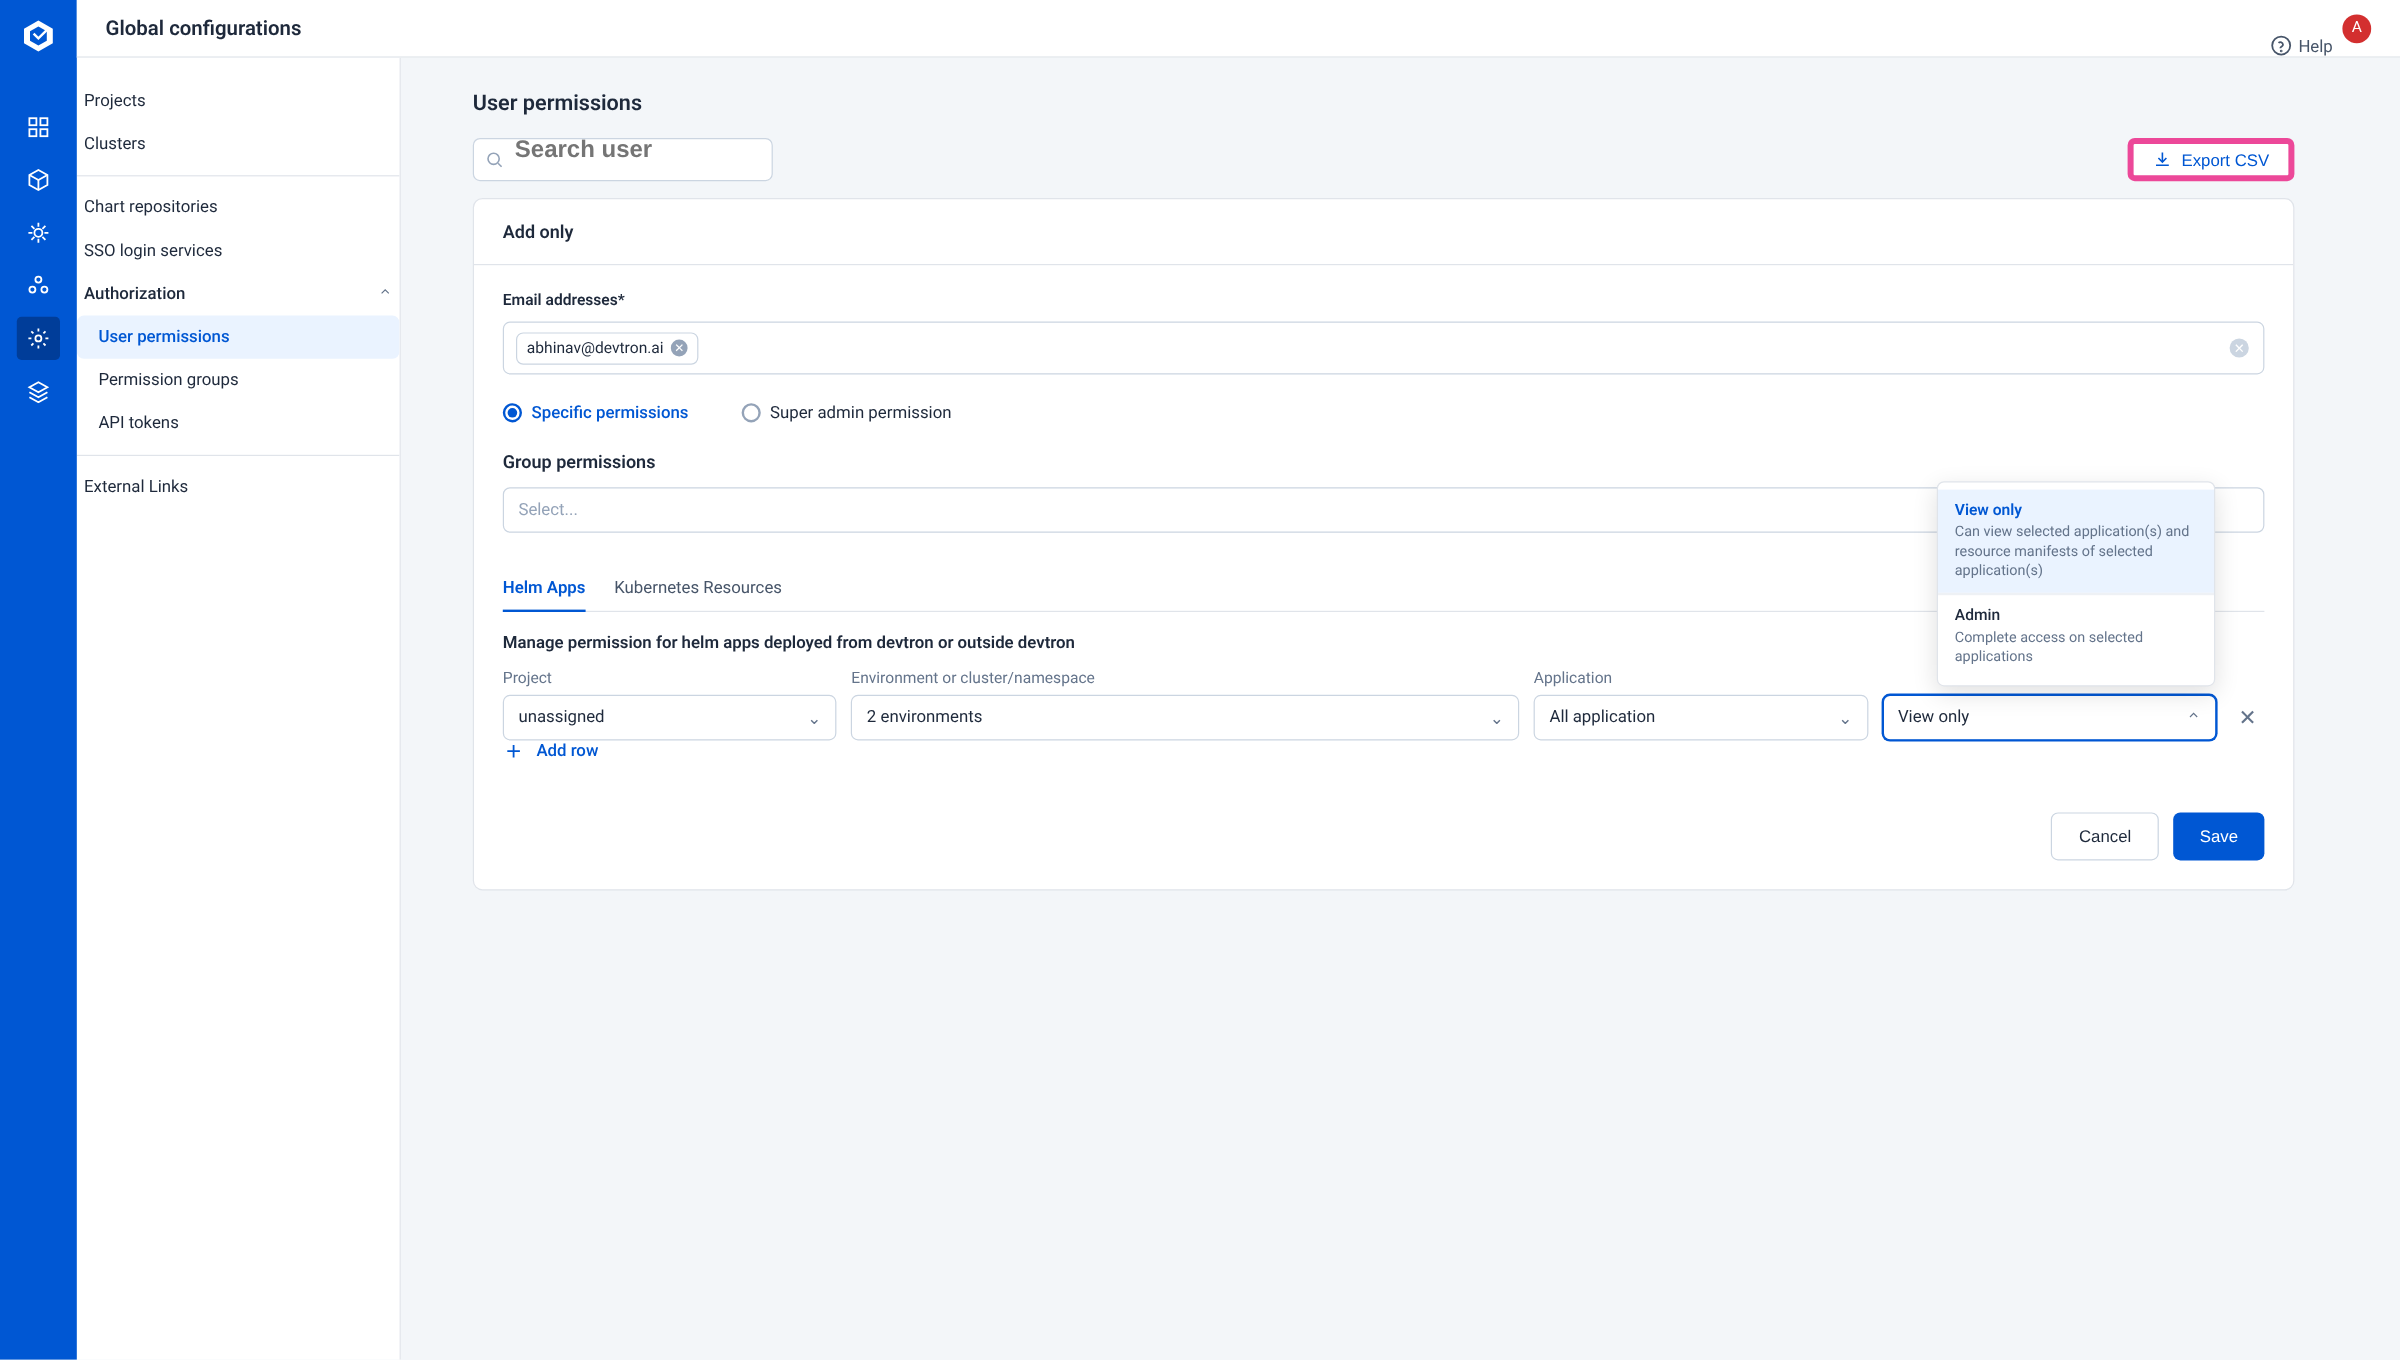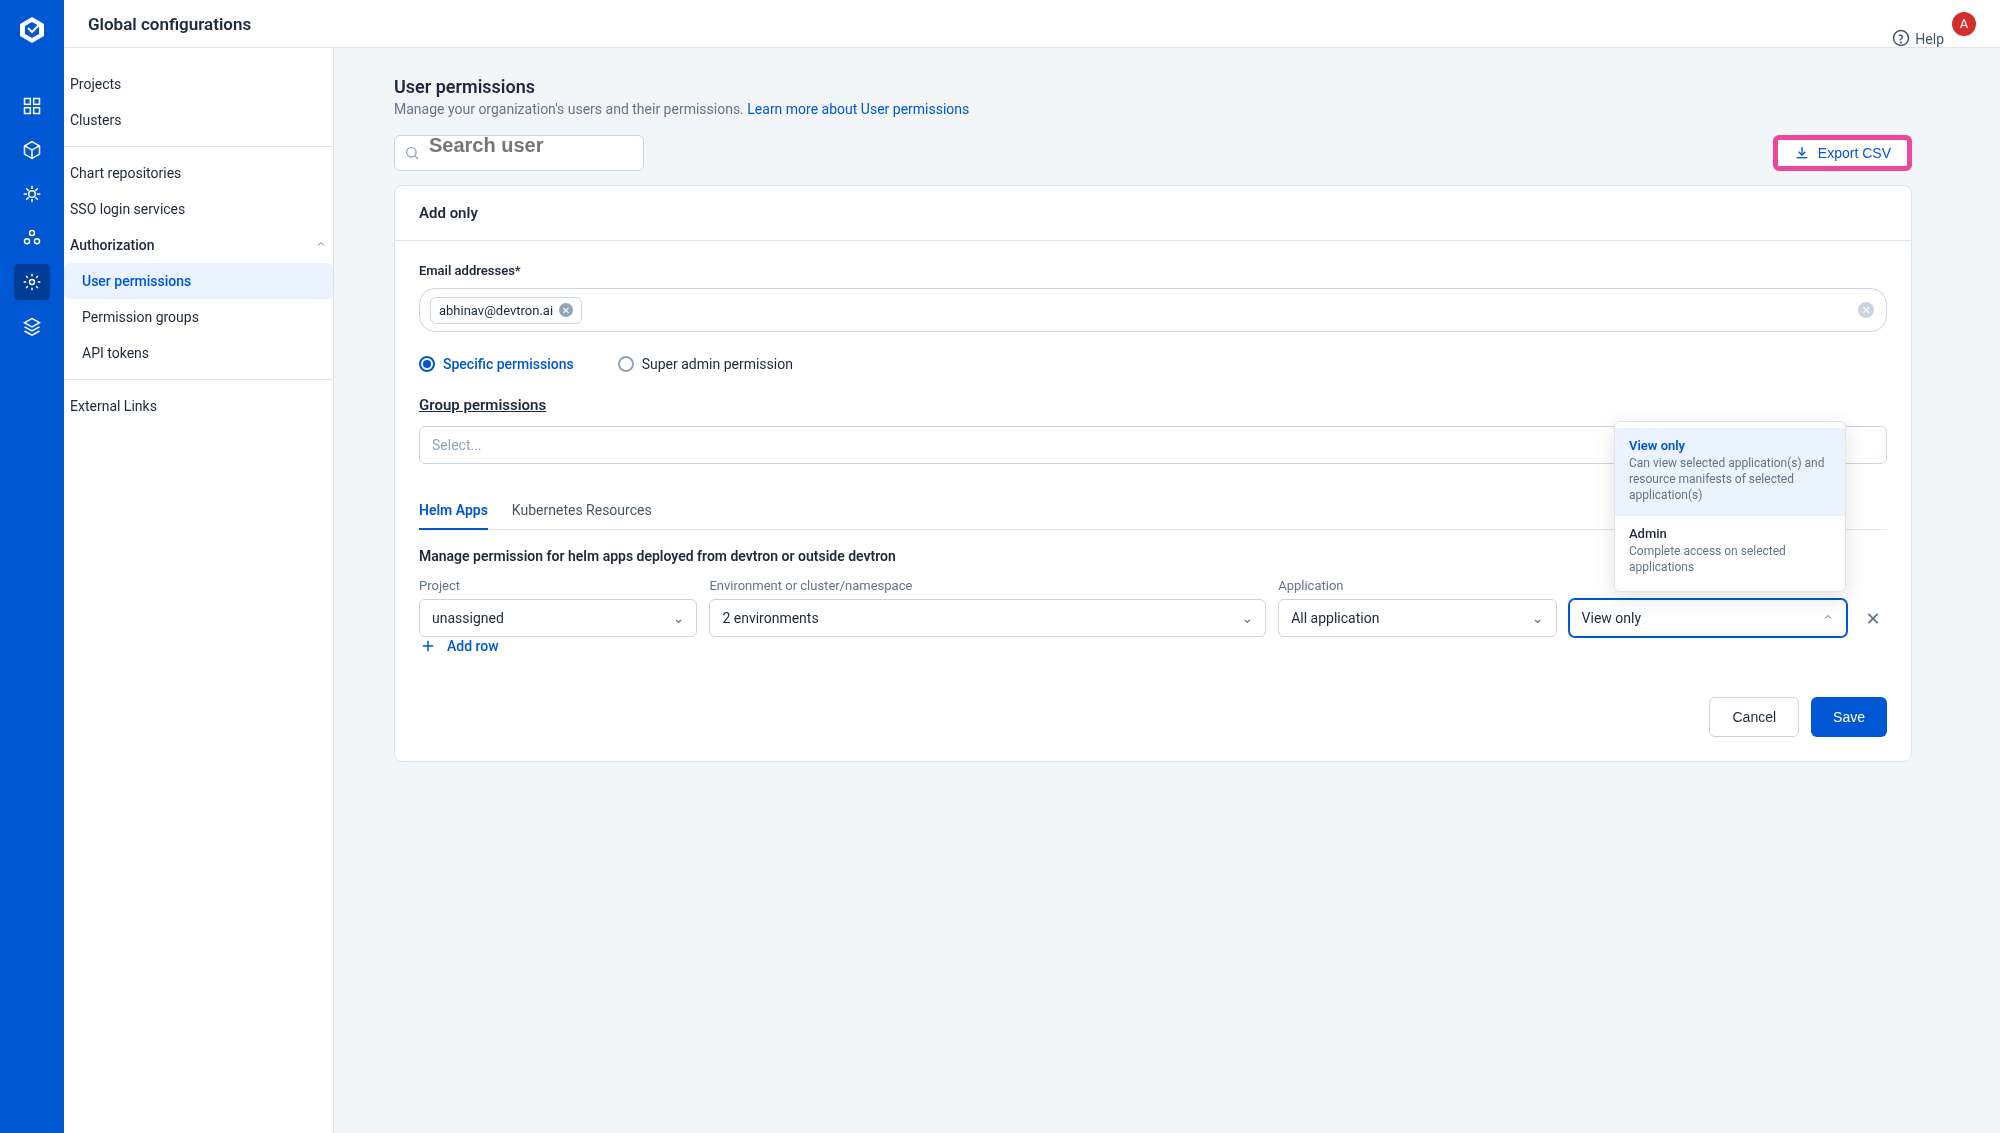--- a/index.html
+++ b/index.html
@@ -39,33 +39,33 @@
 .search-box input { width: 100%; height: 36px; border: 1px solid #cbd5e1; border-radius: 6px; padding: 0 10px 16px 34px; font-size: 20px; background: #fff; font-weight: bold; }
 .search-box svg { position: absolute; left: 10px; top: 10px; }
 .export-btn { height: 36px; background: #fff; border: 5px solid #ec4899; border-radius: 6px; padding: 0 16px; display: flex; align-items: center; gap: 8px; color: #0057d3; font-size: 14px; font-weight: 500; cursor: pointer; }
 
 
 .card { background: #fff; border: 1px solid #e0e4ea; border-radius: 8px; overflow: hidden; }
 .card-head { padding: 18px 24px; border-bottom: 1px solid #e0e4ea; font-weight: 600; font-size: 15px; }
 .card-body { padding: 22px 24px 24px 24px; }
 
 .field-label { font-size: 13px; font-weight: 600; margin-bottom: 10px; color: #1e293b; }
-.chip-input { border: 1px solid #cbd5e1; border-radius: 16px; min-height: 44px; padding: 6px 10px; display: flex; align-items: center; gap: 8px; position: relative; }
+.chip-input { border: 1px solid #cbd5e1; border-radius: 6px; min-height: 44px; padding: 6px 10px; display: flex; align-items: center; gap: 8px; position: relative; }
 .chip { background: #fff; border: 1px solid #cbd5e1; border-radius: 6px; padding: 5px 8px; font-size: 13px; display: flex; align-items: center; gap: 6px; }
 .chip-x { width: 14px; height: 14px; border-radius: 50%; background: #94a3b8; color: #fff; display: flex; align-items: center; justify-content: center; font-size: 10px; cursor: pointer; }
 .clear-all { position: absolute; right: 12px; top: 50%; transform: translateY(-50%); width: 16px; height: 16px; border-radius: 50%; background: #cbd5e1; color:#fff; display:flex; align-items:center; justify-content:center; font-size:11px; cursor:pointer; }
 
 .radio-row { display: flex; gap: 44px; margin: 24px 0; }
 .radio-opt { display: flex; align-items: center; gap: 8px; font-size: 14px; cursor: pointer; }
 .radio-circle { width: 16px; height: 16px; border-radius: 50%; border: 2px solid #94a3b8; display:flex; align-items:center; justify-content:center; }
 .radio-circle.checked { border-color: #0057d3; }
 .radio-circle.checked::after { content:''; width:8px; height:8px; border-radius:50%; background:#0057d3; }
 .radio-opt.checked { color: #0057d3; font-weight: 500; }
 
-.section-title { font-size: 15px; font-weight: 600; margin: 22px 0 12px; color: #1e293b; text-decoration: underline; }
+.section-title { font-size: 15px; font-weight: 600; margin: 22px 0 12px; color: #1e293b; }
 .select-placeholder { border: 1px solid #cbd5e1; border-radius: 6px; height: 38px; padding: 0 12px; display:flex; align-items:center; color:#94a3b8; font-size:14px; }
 
 .tabs { display: flex; gap: 24px; border-bottom: 1px solid #e0e4ea; margin-top: 6px; margin-bottom: 18px; }
 .tab { padding: 10px 0; font-size: 14px; color: #475569; cursor: pointer; border-bottom: 2px solid transparent; margin-bottom: -1px; }
 .tab.active { color: #0057d3; border-bottom-color: #0057d3; font-weight: 600; }
 
 .section-sub { font-size: 14px; font-weight: 600; color: #1e293b; margin-bottom: 14px; }
 
 .perm-grid { display: grid; grid-template-columns: 1fr 2fr 1fr 1fr 28px; gap: 12px; align-items: start; }
 .col-label { font-size: 13px; color: #64748b; margin-bottom: 6px; }
@@ -174,24 +174,20 @@
   <div class="side-sub active">User permissions</div>
   <div class="side-sub">Permission groups</div>
   <div class="side-sub">API tokens</div>
   <div class="side-sep"></div>
   <div class="side-item">External Links</div>
 </div>
 
 <div class="main">
   <div class="page-head">
     <div class="page-title">User permissions</div>
-    <div class="page-sub">
-      <span>Manage your organization's users and their permissions.</span>
-      <a href="#">Learn more about User permissions</a>
-    </div>
   </div>
 
   <div class="toolbar-row">
     <div class="search-box">
       <svg width="16" height="16" viewBox="0 0 24 24" fill="none" stroke="#94a3b8" stroke-width="2">
           <circle cx="11" cy="11" r="7"></circle>
           <path d="M21 21 L16.6 16.6"></path>
         </svg>
       <input type="text" placeholder="Search user" style="">
     </div>

